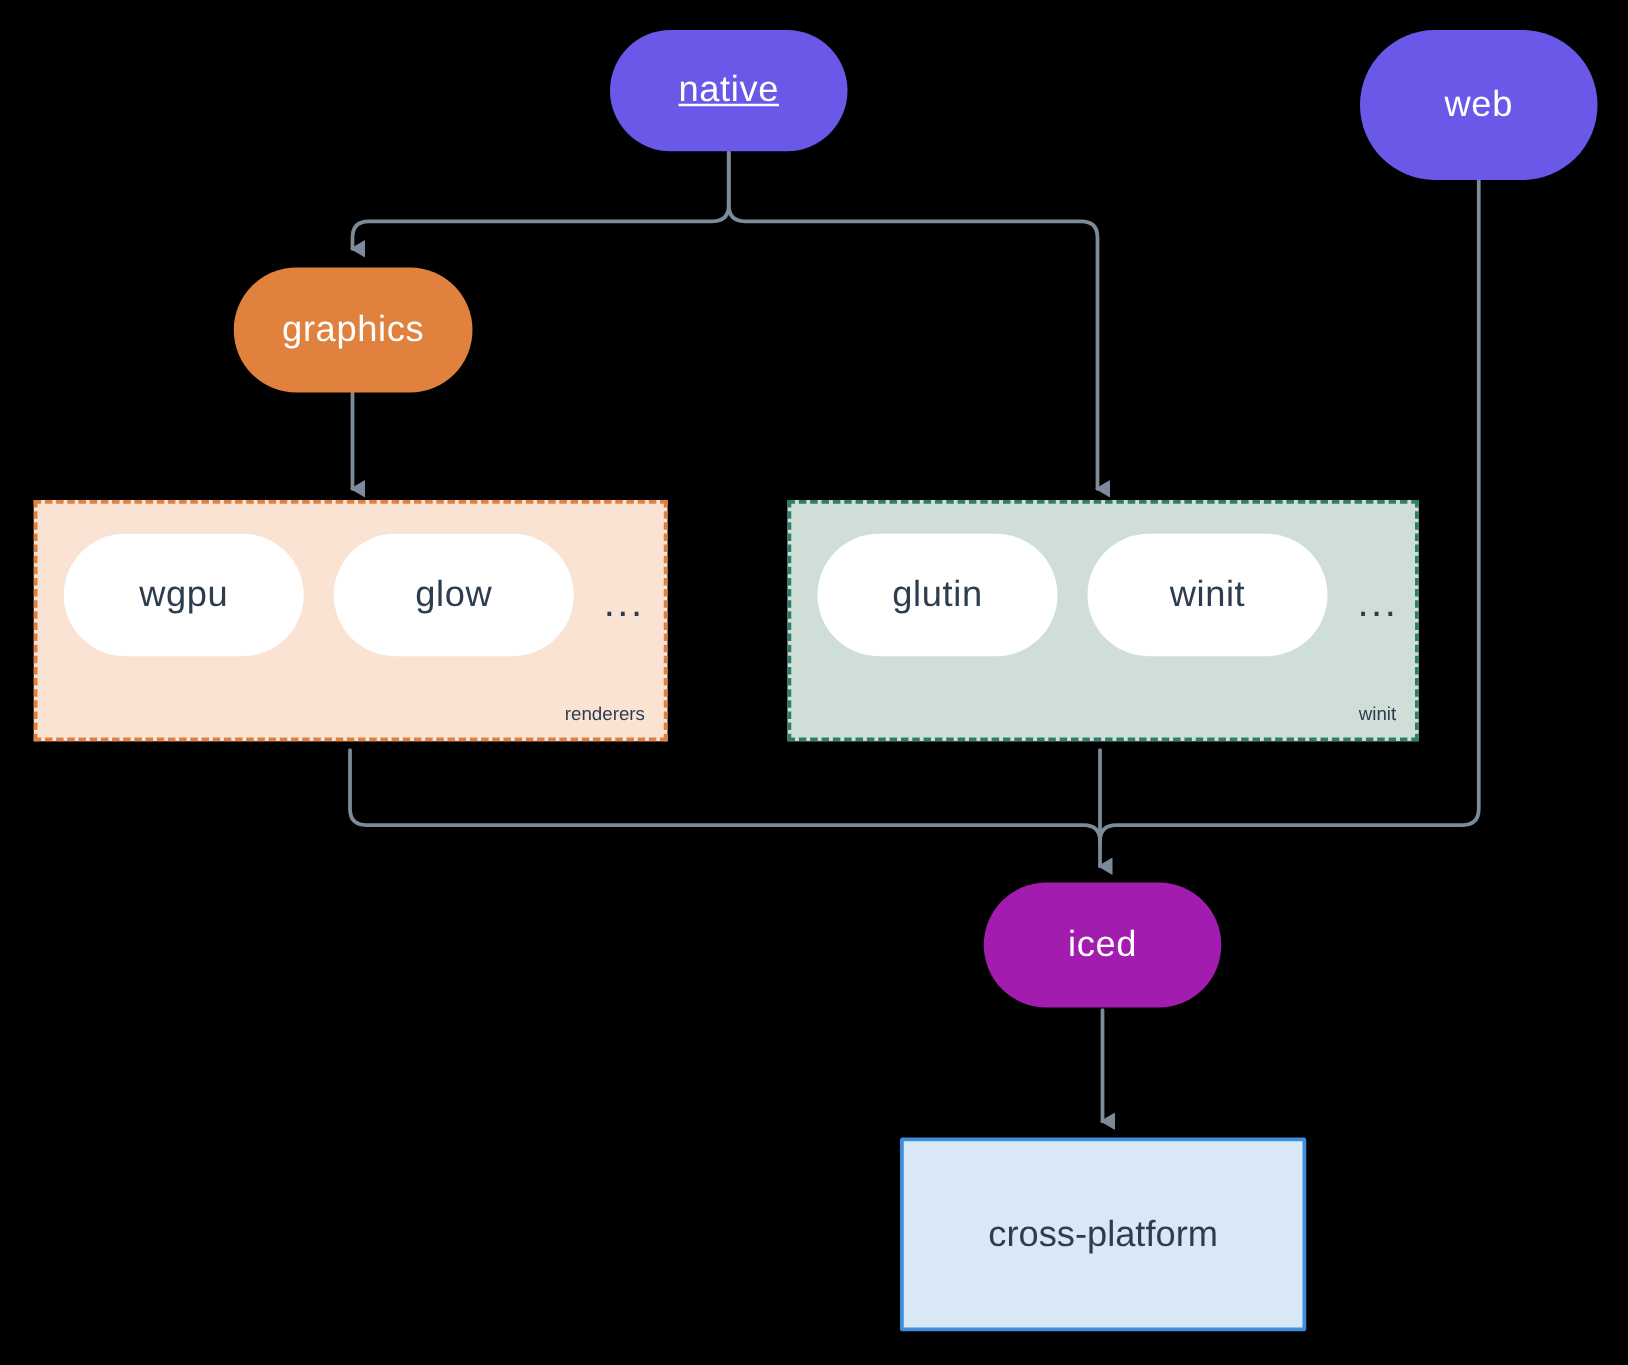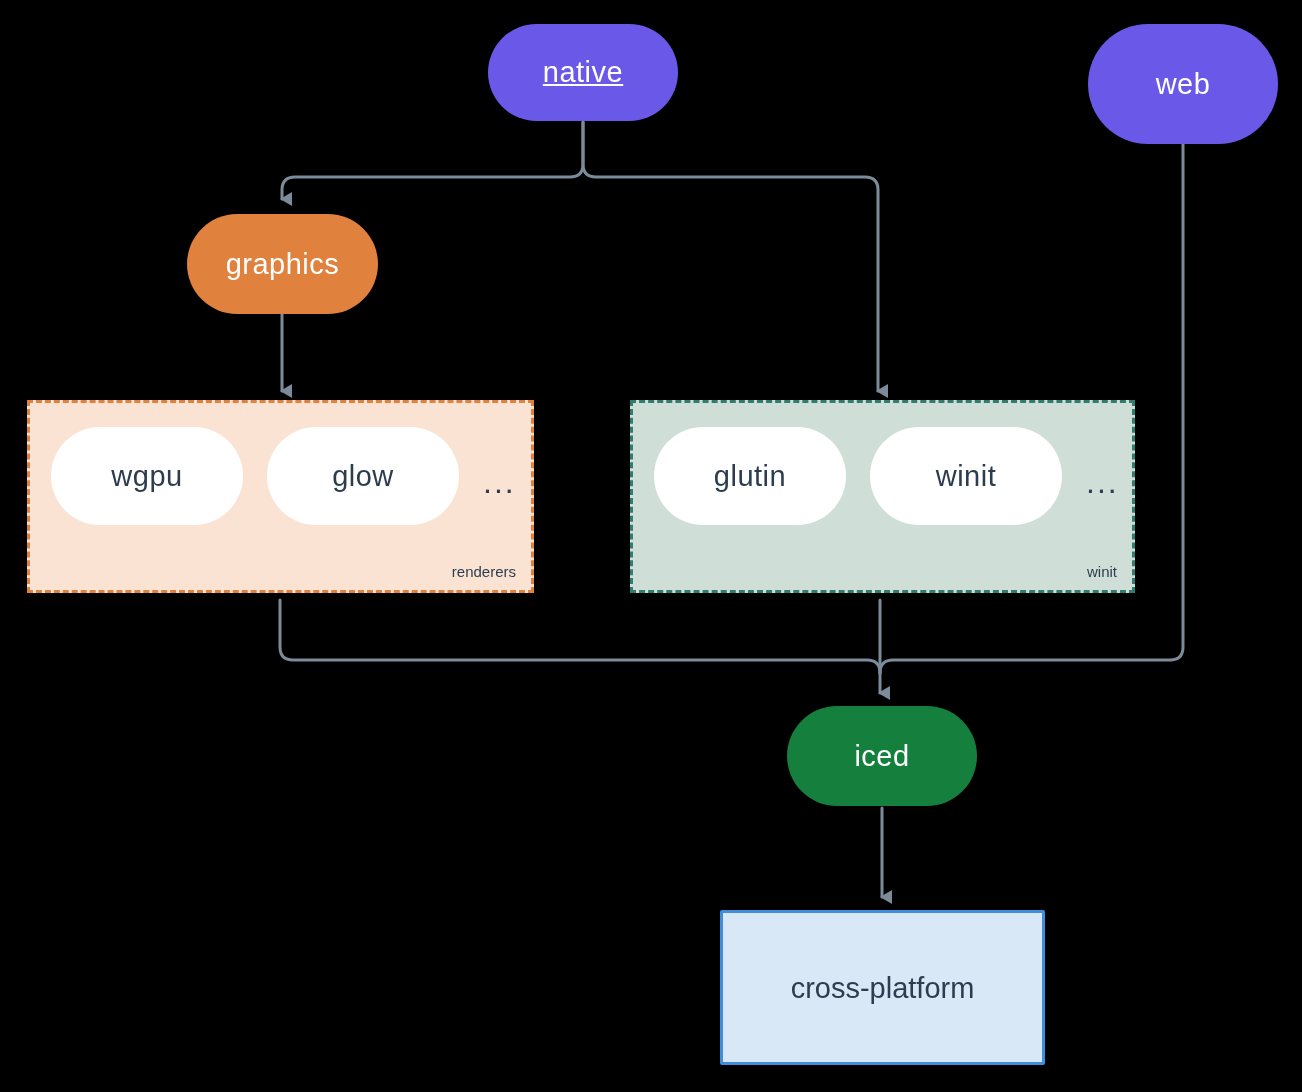--- a/index.html
+++ b/index.html
@@ -141,19 +141,19 @@
       <span>glutin</span>
     </div>
     <div class="pill white">
       <span>winit</span>
     </div>
     <div class="ellipsis">...</div>
   </div>
   <div class="group-label">winit</div>
 </div>
 
-<div class="pill node-iced" style="background: #15803d; align-items: center;">
+<div class="pill node-iced" style="background: #a21caf; align-items: center;">
   <span>iced</span>
 </div>
 
 <div class="app-box" style="background: rgb(217, 232, 247); border-color: rgb(62, 142, 219); gap: 30px;">
   <div>cross-platform</div>
 </div>
 
 </body></html>

